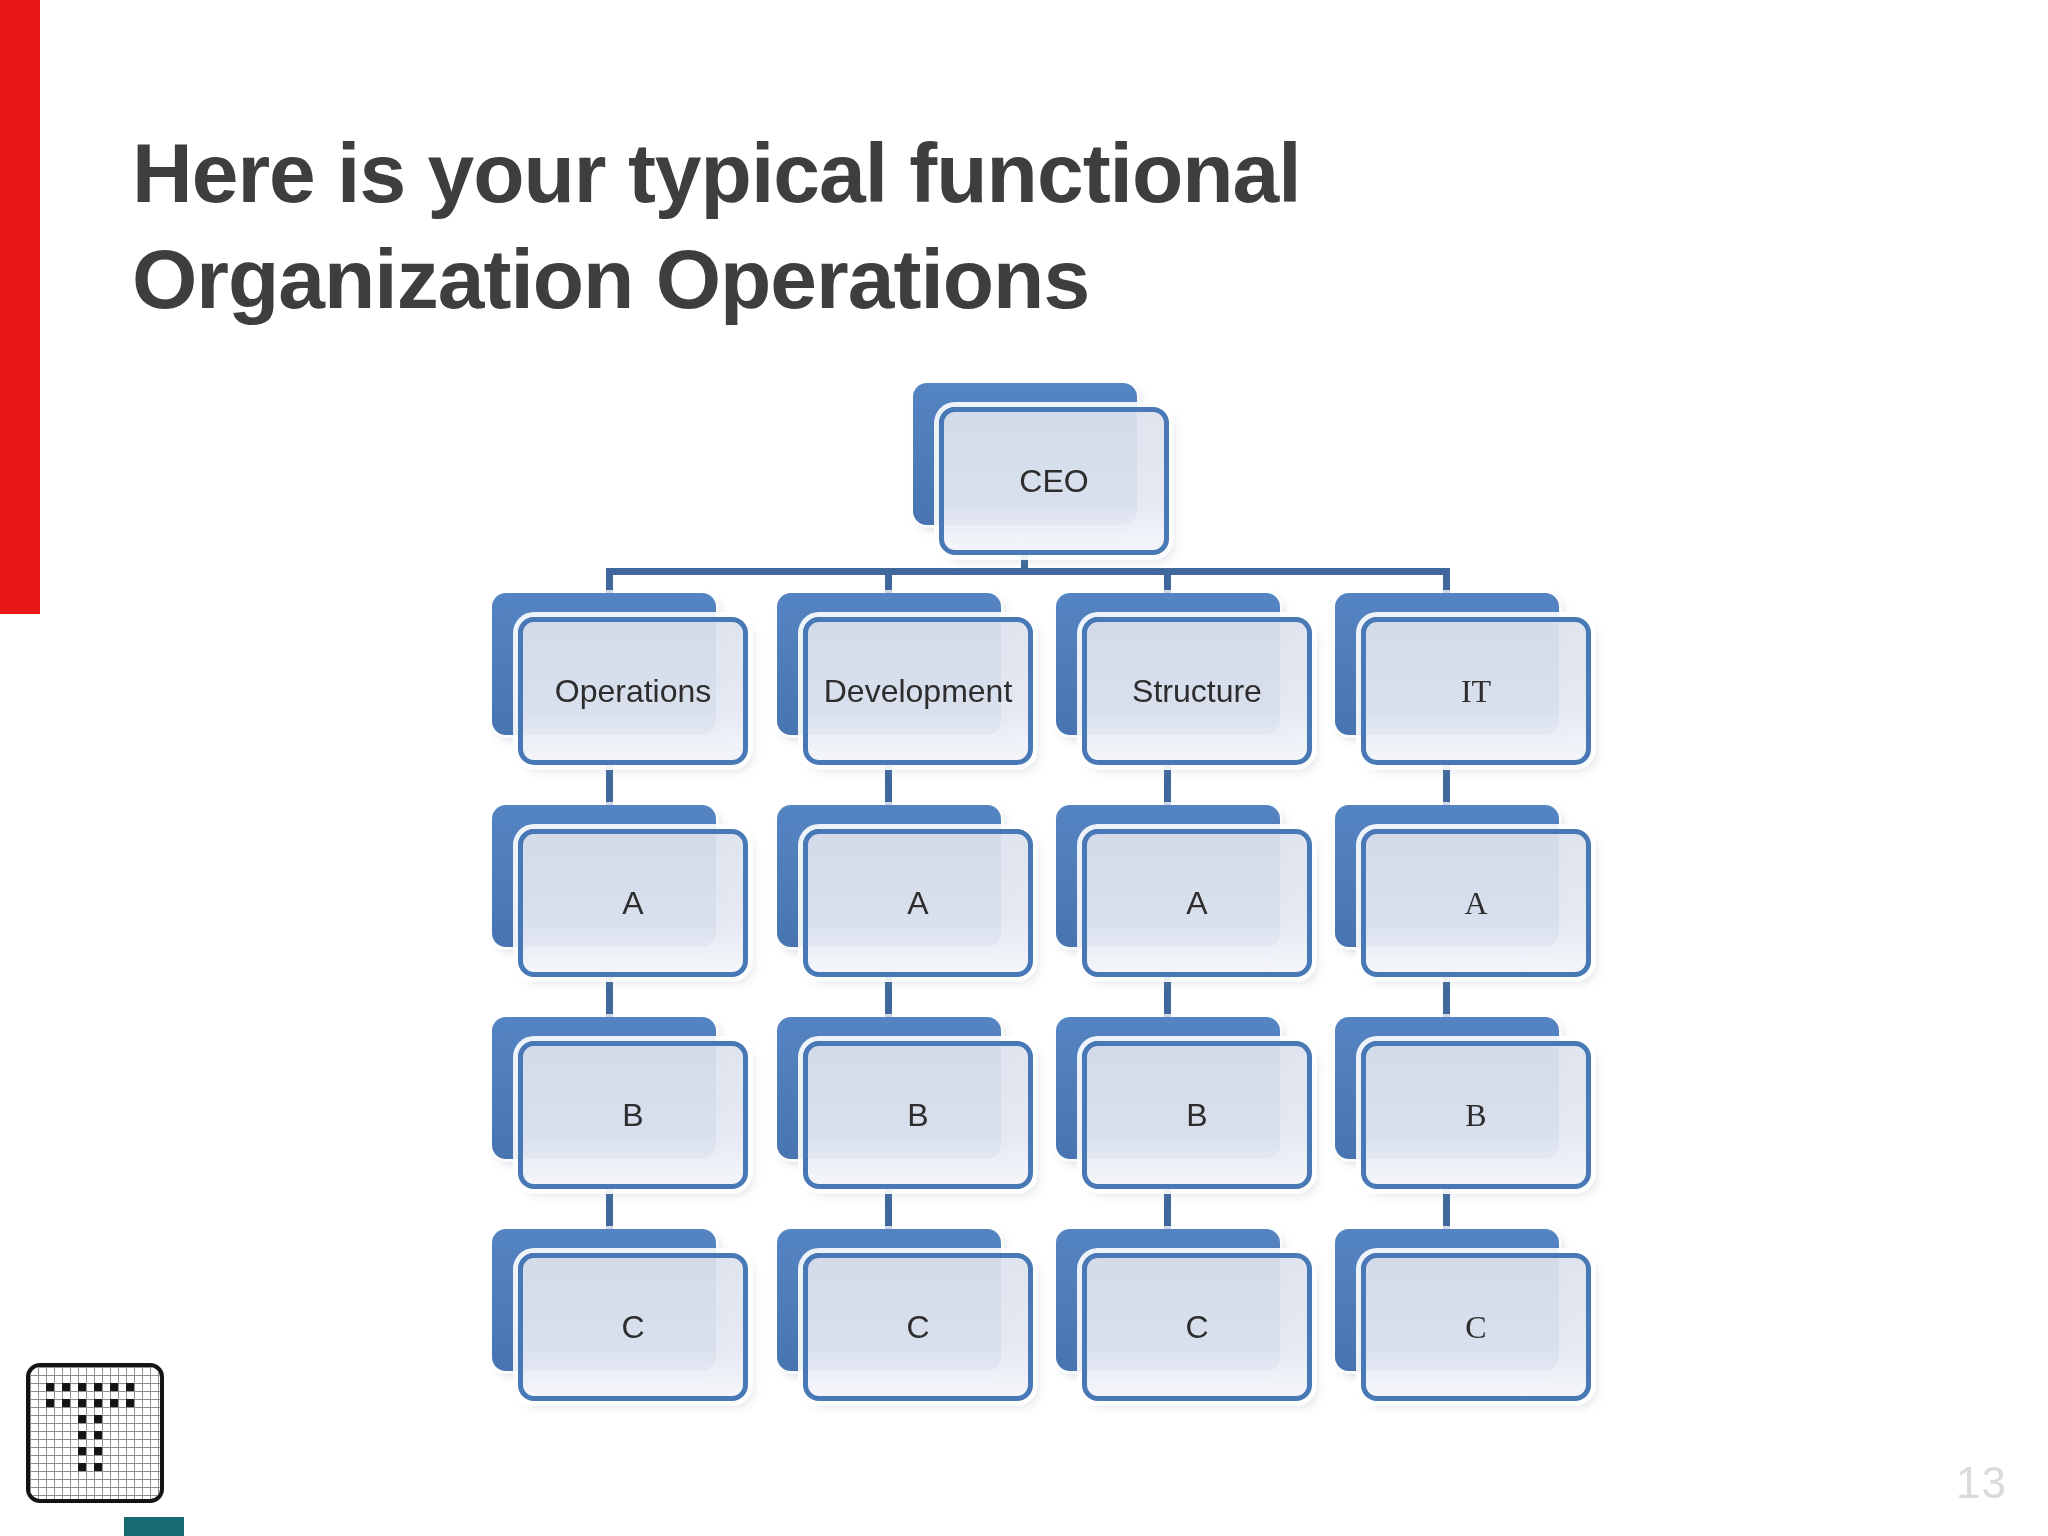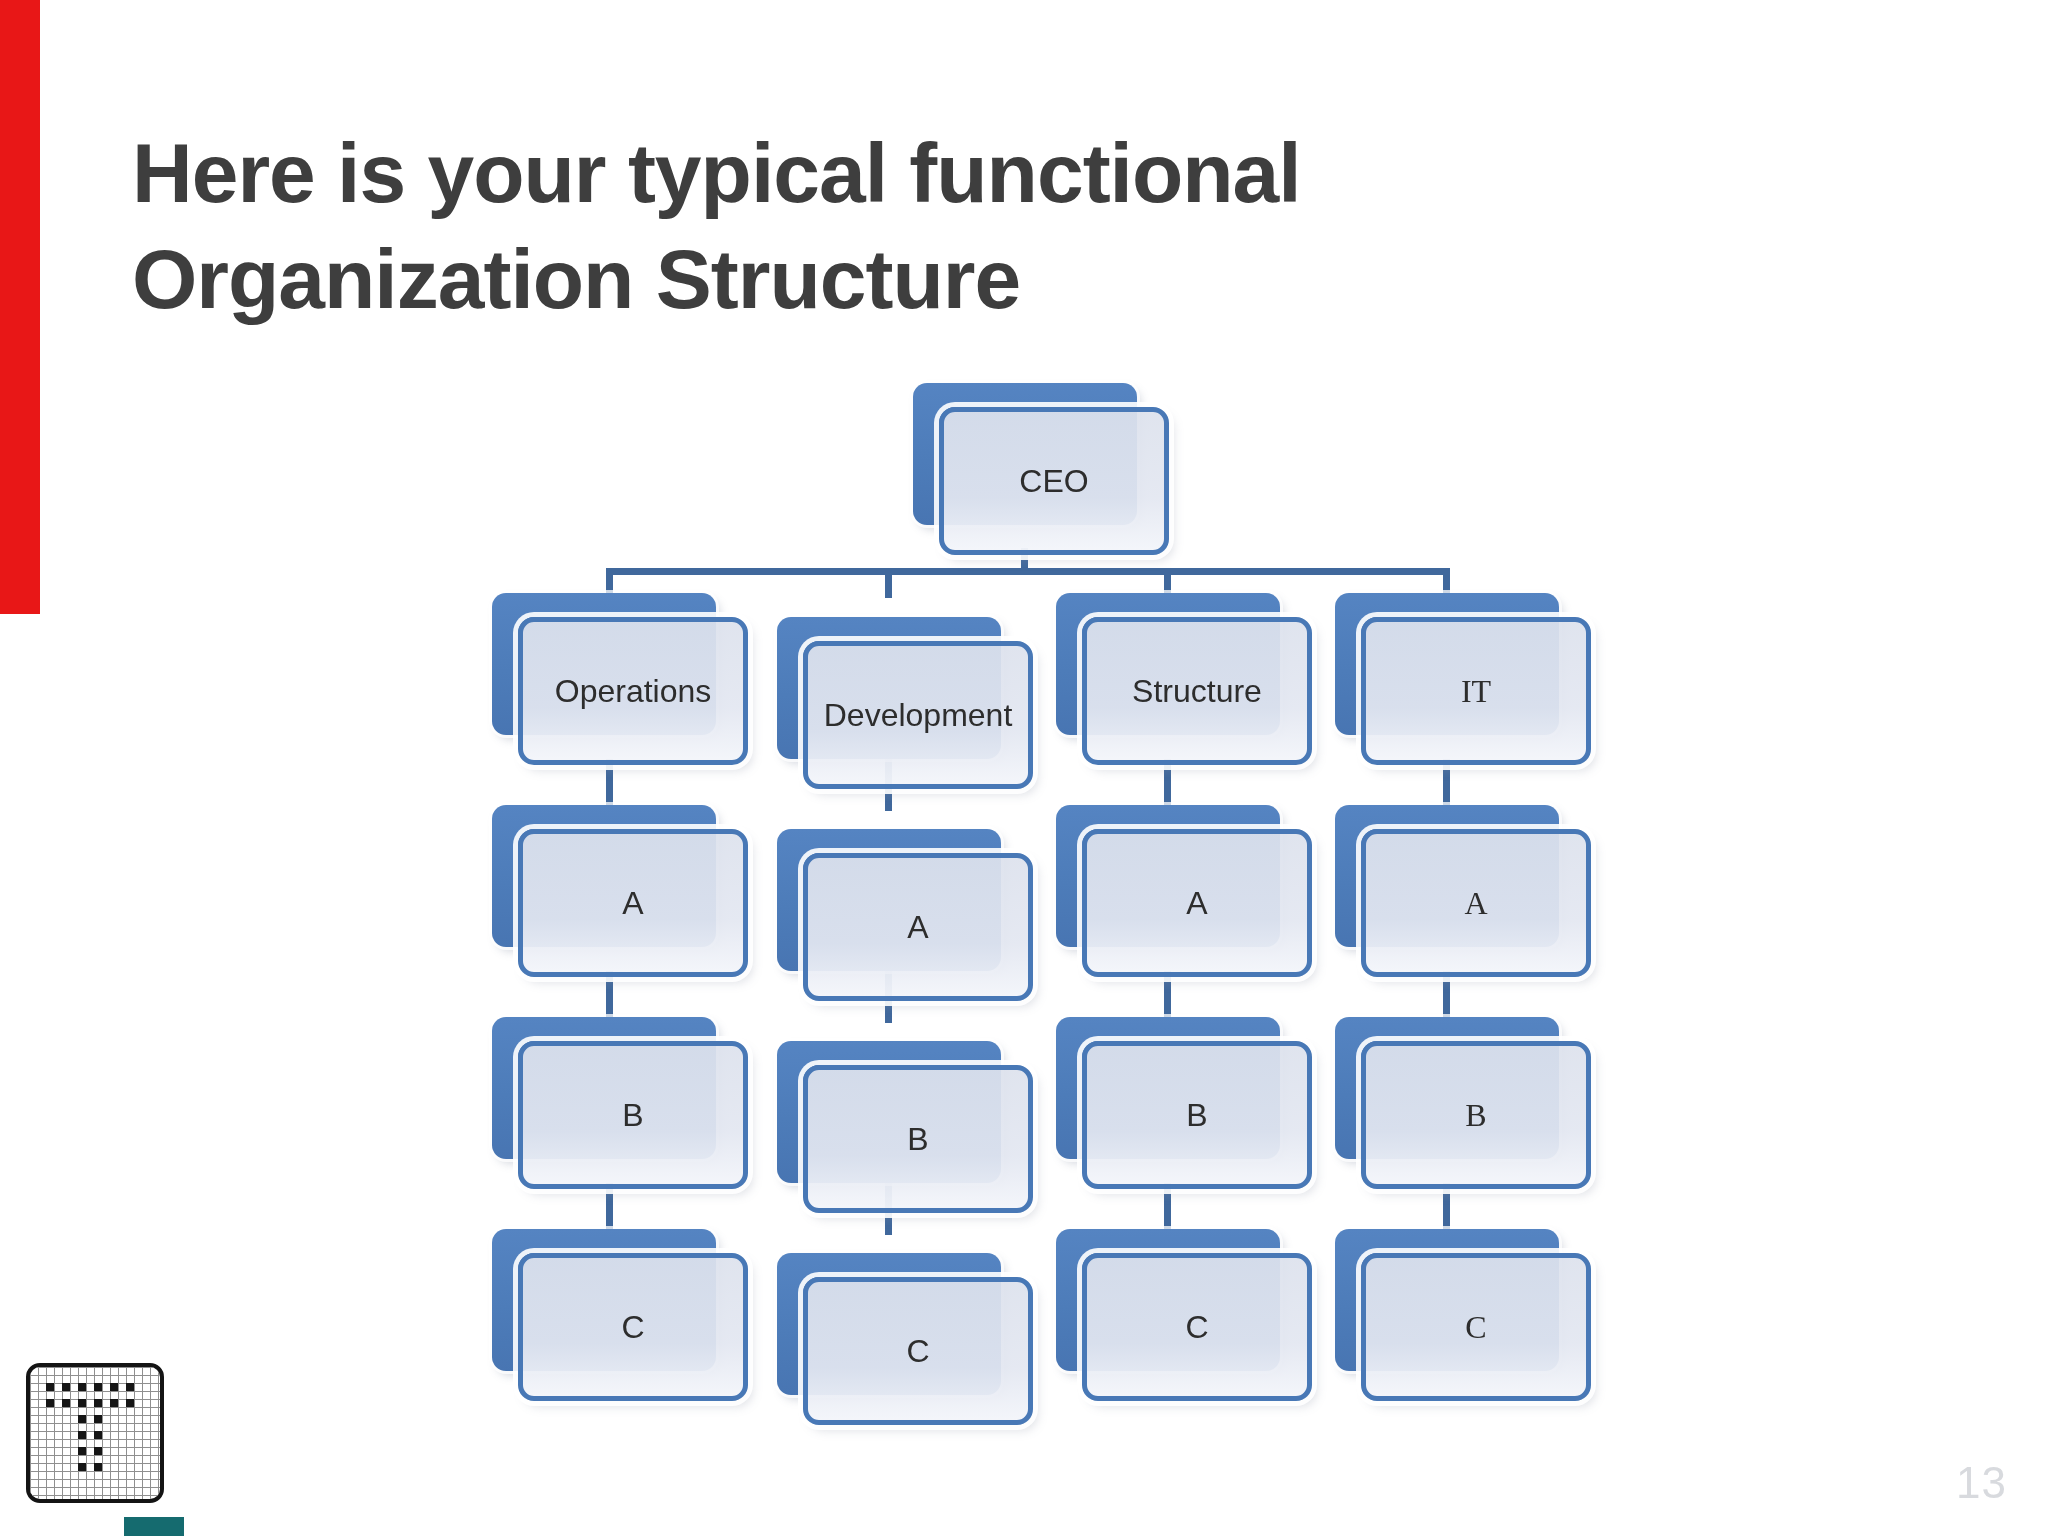--- a/index.html
+++ b/index.html
@@ -38,21 +38,21 @@
     position:absolute;left:26px;top:24px;width:230px;height:148px;
     box-sizing:border-box;border:5px solid #4878b6;border-radius:16px;
     background:linear-gradient(180deg,rgba(221,226,237,0.93) 0%,rgba(227,231,241,0.93) 62%,rgba(243,245,250,0.96) 100%);
     box-shadow:0 0 0 5px rgba(255,255,255,0.9), 5px 6px 10px rgba(135,145,165,0.25);
     display:flex;align-items:center;justify-content:center;
   }
   .node .lbl{font-size:32px;color:#2d2d2d;}
 
   
   .ceo{left:913px;top:383px;}
-  .c0{left:492px;} .c1{left:777px;margin-top:24px;} .c2{left:1056px;} .c3{left:1335px;font-family:Liberation Serif, serif;}
+  .c0{left:492px;} .c1{left:777px;} .c2{left:1056px;} .c3{left:1335px;font-family:Liberation Serif, serif;}
   .r0{top:593px;} .r1{top:805px;} .r2{top:1017px;} .r3{top:1229px;}
 
   
   .conn{position:absolute;background:#40689c;z-index:1;}
 
   
   .logo{
     position:absolute;left:26px;top:1363px;width:130px;height:132px;
     border:4px solid #141414;border-radius:14px;background:#ffffff;overflow:hidden;
   }
@@ -67,21 +67,21 @@
 </head>
 <body>
 
 <div class="slide">
 
   <div class="red-bar"></div>
   <div class="teal-bar"></div>
 
   <h1 class="title">
     <span>Here is your typical functional</span>
-    <span>Organization Structure</span>
+    <span>Organization Operations</span>
   </h1>
 
   <div class="conn" style="left:1021px;top:548px;width:7px;height:24px;"></div>
   <div class="conn" style="left:606px;top:568px;width:844px;height:7px;"></div>
   <div class="conn" style="left:606px;top:568px;width:7px;height:30px;"></div>
   <div class="conn" style="left:885px;top:568px;width:7px;height:30px;"></div>
   <div class="conn" style="left:1164px;top:568px;width:7px;height:30px;"></div>
   <div class="conn" style="left:1443px;top:568px;width:7px;height:30px;"></div>
 
   <div class="conn" style="left:606px;top:759px;width:7px;height:52px;"></div>

